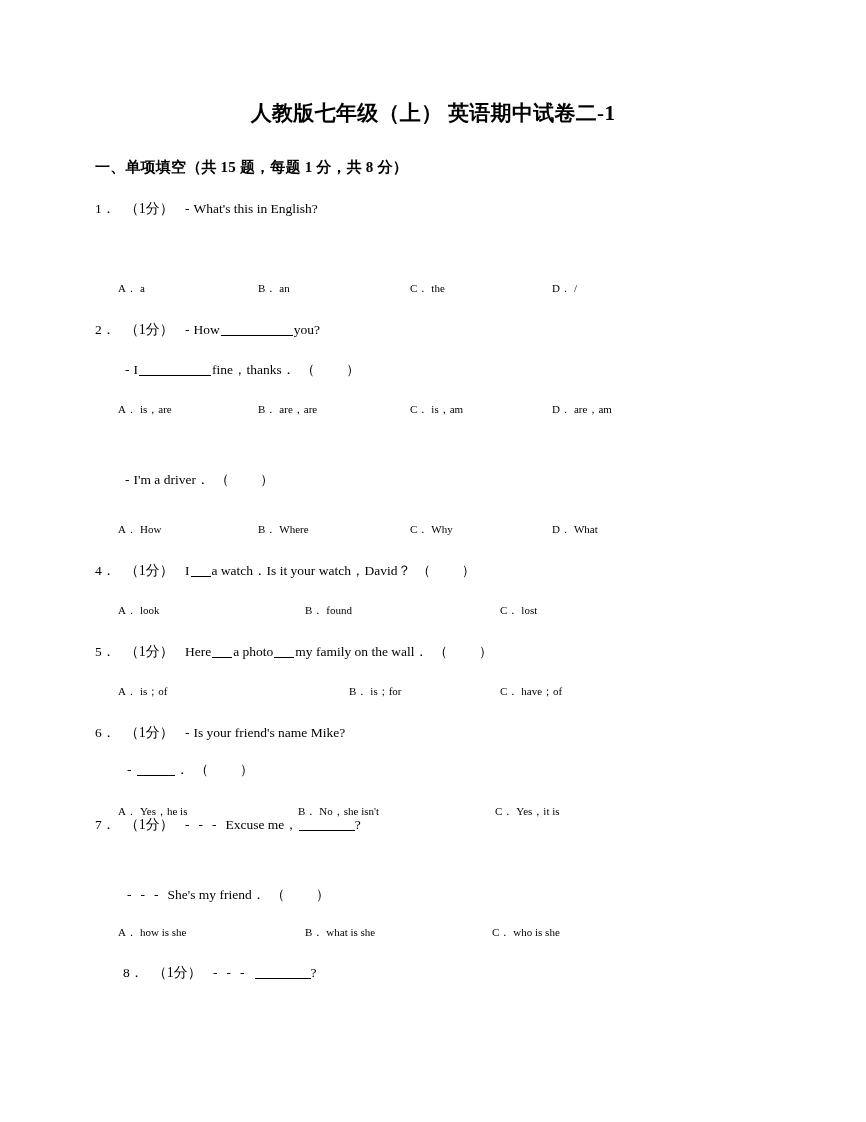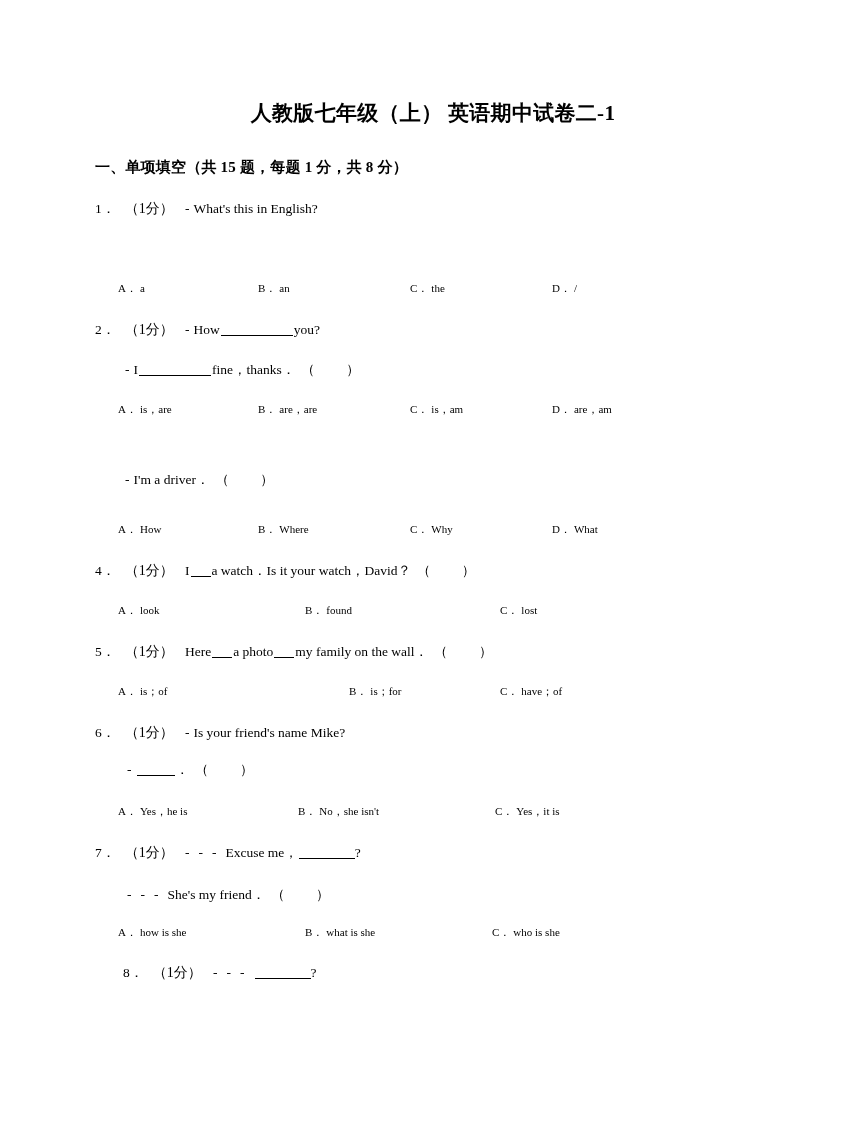--- a/index.html
+++ b/index.html
@@ -175,21 +175,21 @@
       <span class="dash">-</span><span>Is your friend's name Mike?</span>
     </span>
   </div>
   <div class="q-line" style="left:127px; top:761px;">
     <span class="dash">-</span><span class="blank-short"></span><span>．</span><span class="paren">（    ）</span>
   </div>
   <div class="opt" style="left:118px; top:804px;"><span class="lbl">A．</span><span>Yes，he is</span></div>
   <div class="opt" style="left:298px; top:804px;"><span class="lbl">B．</span><span>No，she isn't</span></div>
   <div class="opt" style="left:495px; top:804px;"><span class="lbl">C．</span><span>Yes，it is</span></div>
 
-  <div class="q-line" style="left:95px; top:844px;">
+  <div class="q-line" style="left:95px; top:816px;">
     <span class="q-num">7．</span>
     <span class="q-score">（1分）</span>
     <span class="q-body dash3">
       <span>-</span><span>-</span><span>-</span><span style="margin-right:0">Excuse me，</span><span class="blank-med" style="margin-right:0"></span><span style="margin-right:0">?</span>
     </span>
   </div>
   <div class="q-line dash3" style="left:127px; top:886px;">
     <span>-</span><span>-</span><span>-</span><span style="margin-right:0">She's my friend．</span><span class="paren" style="margin-right:0">（    ）</span>
   </div>
   <div class="opt" style="left:118px; top:925px;"><span class="lbl">A．</span><span>how is she</span></div>

